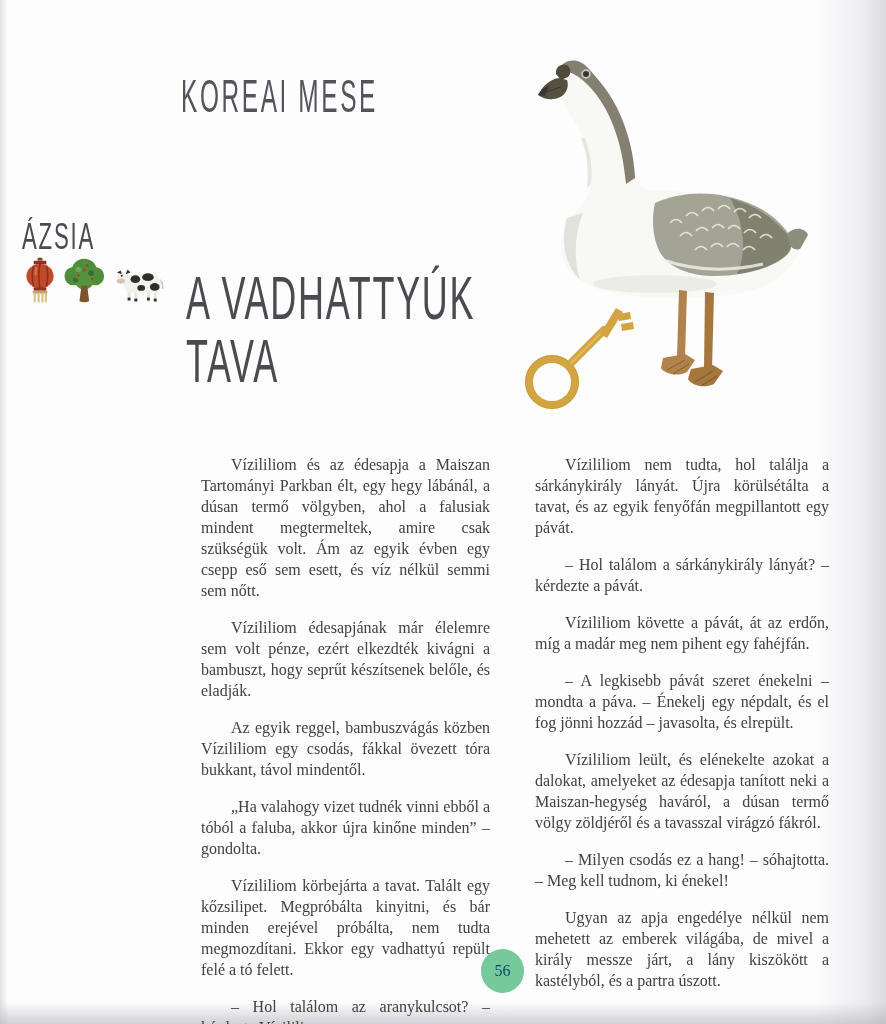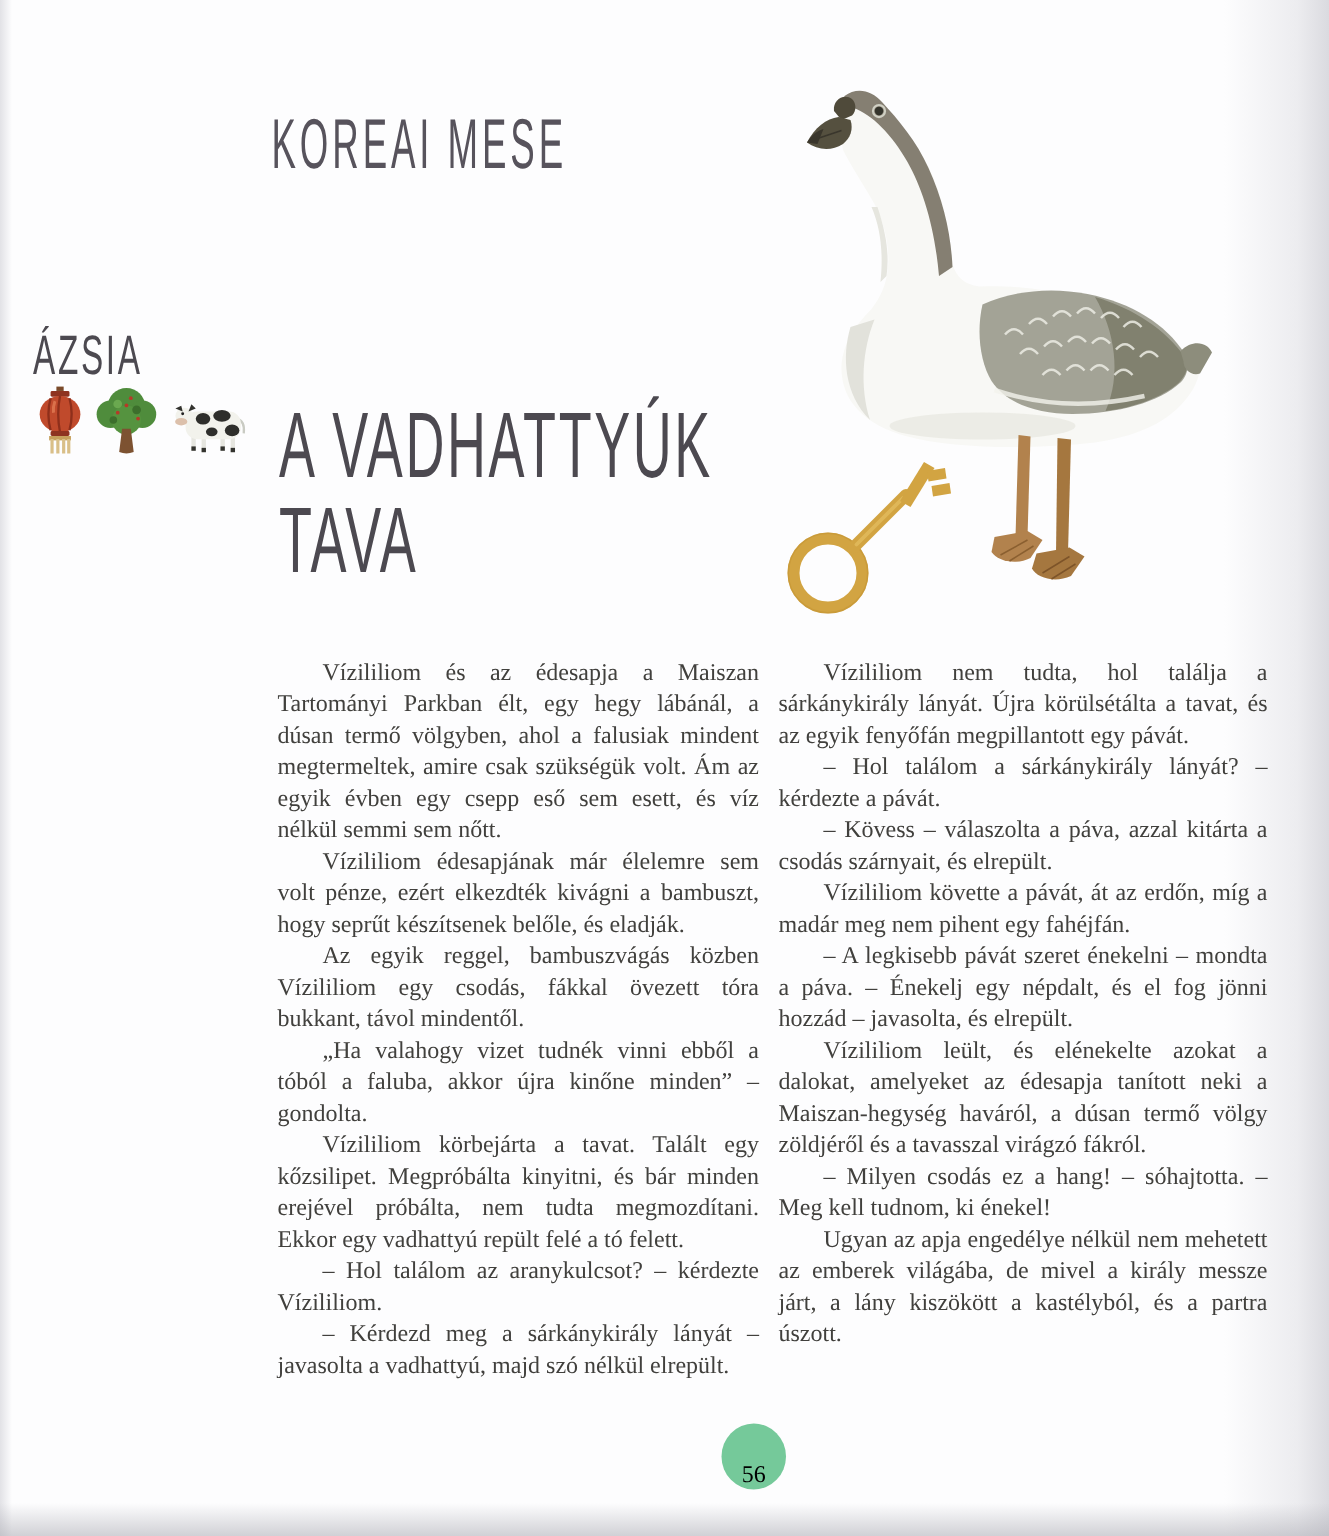--- a/index.html
+++ b/index.html
@@ -37,27 +37,27 @@
     font-family:"Liberation Sans",sans-serif;font-weight:400;
     font-size:62px;line-height:63px;letter-spacing:3px;color:#4c4950;
     transform:scaleX(.58);transform-origin:0 0;white-space:nowrap;
   }
   .illustration{position:absolute;left:505px;top:38px;width:350px;height:380px;}
 
   .columns{position:absolute;left:185px;top:438px;width:660px;display:flex;gap:13px;}
   .col{font-size:16px;line-height:21px;text-align:justify;color:#41403d;}
   .col-left{width:321px;}
   .col-right{width:326px;}
-  .col p{margin:0;text-indent:30px;}
+  .col p{margin:16px;text-indent:30px;}
 
   .pageno{
     position:absolute;left:481px;top:949px;width:43px;height:44px;
     border-radius:50%;background:#75c99a;
-    display:flex;align-items:flex-end;justify-content:center;
-    font-size:16px;color:#000000;
+    display:flex;align-items:center;justify-content:center;
+    font-size:16px;color:#0c4a6e;
   }
 </style>
 </head>
 <body>
 
 <div class="page">
   <div class="edge-left"></div>
   <div class="edge-right"></div>
   <div class="edge-bottom"></div>
 
@@ -201,21 +201,20 @@
         <p>Vízililiom édesapjának már élelemre sem volt pénze, ezért elkezdték kivágni a bambuszt, hogy seprűt készítsenek belőle, és eladják.</p>
         <p>Az egyik reggel, bambuszvágás közben Vízililiom egy csodás, fákkal övezett tóra bukkant, távol mindentől.</p>
         <p>„Ha valahogy vizet tudnék vinni ebből a tóból a faluba, akkor újra kinőne minden” – gondolta.</p>
         <p>Vízililiom körbejárta a tavat. Talált egy kőzsilipet. Megpróbálta kinyitni, és bár minden erejével próbálta, nem tudta megmozdítani. Ekkor egy vadhattyú repült felé a tó felett.</p>
         <p>– Hol találom az aranykulcsot? – kérdezte Vízililiom.</p>
         <p>– Kérdezd meg a sárkánykirály lányát – javasolta a vadhattyú, majd szó nélkül elrepült.</p>
       </div>
     <div class="col col-right">
         <p>Vízililiom nem tudta, hol találja a sárkánykirály lányát. Újra körülsétálta a tavat, és az egyik fenyőfán megpillantott egy pávát.</p>
         <p>– Hol találom a sárkánykirály lányát? – kérdezte a pávát.</p>
-        <p>– Kövess – válaszolta a páva, azzal kitárta a csodás szárnyait, és elrepült.</p>
         <p>Vízililiom követte a pávát, át az erdőn, míg a madár meg nem pihent egy fahéjfán.</p>
         <p>– A legkisebb pávát szeret énekelni – mondta a páva. – Énekelj egy népdalt, és el fog jönni hozzád – javasolta, és elrepült.</p>
         <p>Vízililiom leült, és elénekelte azokat a dalokat, amelyeket az édesapja tanított neki a Maiszan-hegység haváról, a dúsan termő völgy zöldjéről és a tavasszal virágzó fákról.</p>
         <p>– Milyen csodás ez a hang! – sóhajtotta. – Meg kell tudnom, ki énekel!</p>
         <p>Ugyan az apja engedélye nélkül nem mehetett az emberek világába, de mivel a király messze járt, a lány kiszökött a kastélyból, és a partra úszott.</p>
       </div>
   </div>
 
   <div class="pageno">
     <span>56</span>

